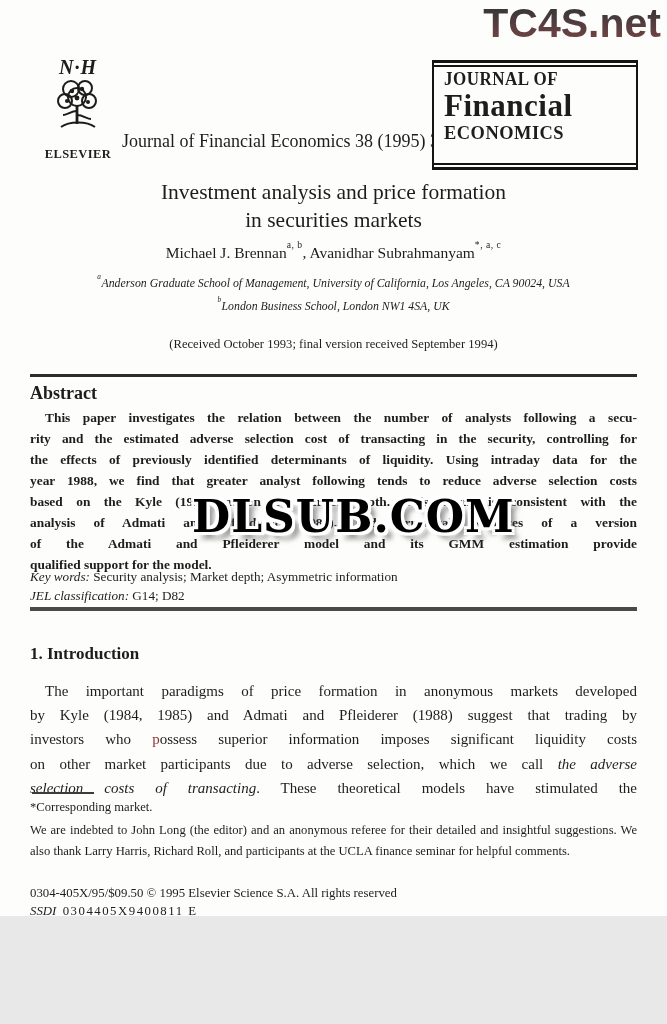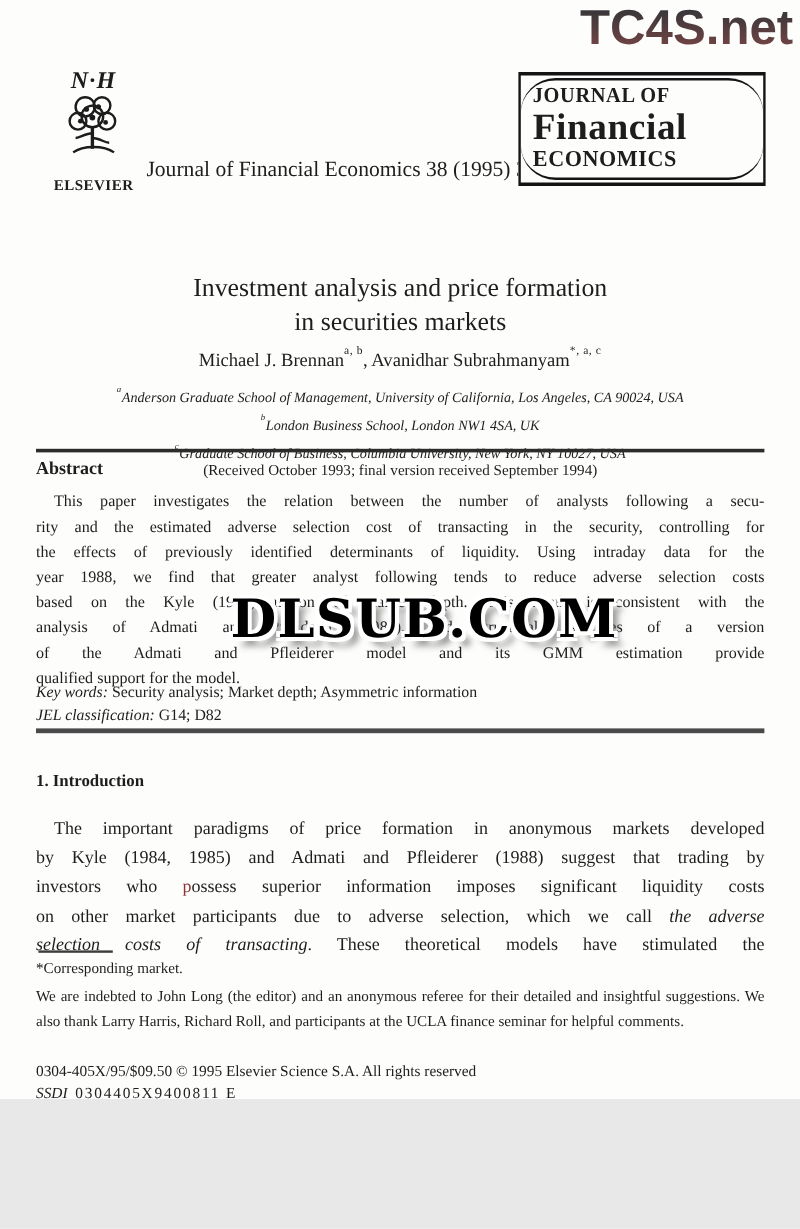--- a/index.html
+++ b/index.html
@@ -7,21 +7,21 @@
     position: relative;
     width: 667px; height: 916px;
     margin: 0 auto;
     background: #fdfdfb;
     font-family: "Liberation Serif", "DejaVu Serif", serif;
     color: #1d1d1d;
     overflow: hidden;
   }
   .abs { position: absolute; }
   .col { left: 30px; width: 607px; }
-  .center { text-align: center; margin-top: 48px; }
+  .center { text-align: center; }
   .jline { text-align: justify; text-align-last: justify; }
   .jline.last { text-align-last: left; }
   .indent { text-indent: 15px; }
   sup.s { font-size: 62%; position: relative; top: -0.45em; letter-spacing: 0.5px; }
   .it { font-style: italic; }
 
   
   .wm-top {
     top: 0px; right: 6px;
     font-family: "Liberation Sans", "DejaVu Sans", sans-serif;
@@ -41,40 +41,39 @@
 
   
   .jfe-box {
     left: 432px; top: 60px; width: 202px;
     border-top: 3px solid #141414; border-bottom: 3px solid #141414;
     border-left: 2px solid #141414; border-right: 2px solid #141414;
     padding: 2px 0; background: #fdfdfb;
   }
   .jfe-inner {
     border-top: 2px solid #141414; border-bottom: 2px solid #141414;
-    padding: 3px 10px 4px;
-    border-radius: 29px;
+    padding: 3px 10px 19px;
   }
   .jfe-l1 { font-size: 17px; font-weight: bold; letter-spacing: 0.5px; transform: scaleY(1.05); transform-origin: left; }
   .jfe-l2 { font-size: 31px; font-weight: bold; line-height: 32px; letter-spacing: 0.5px; }
   .jfe-l3 { font-size: 19px; font-weight: bold; letter-spacing: 0.5px; transform: scaleX(0.97); transform-origin: left; }
 
   .title { top: 178px; font-size: 21.5px; line-height: 28px; }
   .authors { top: 243px; font-size: 15.5px; }
   .affils { top: 270px; font-size: 11.8px; line-height: 19.5px; font-style: italic; }
   .received { top: 337px; font-size: 12.6px; }
 
   .rule1 { top: 374px; height: 2.5px; background: #2c2c2c; }
-  .abs-head { top: 383px; font-size: 15px; font-weight: bold; }
-  .abstract { top: 407px; font-size: 13.4px; line-height: 21px; }
+  .abs-head { top: 383px; font-size: 18px; font-weight: bold; }
+  .abstract { top: 407px; font-size: 13.4px; line-height: 21px; font-weight: bold; }
   .kw  { top: 569px; font-size: 13.2px; }
   .jel { top: 588px; font-size: 13.2px; }
   .rule2 { top: 607px; height: 3.5px; background: #4a4a4a; }
 
-  .intro-head { top: 644px; font-size: 14px; font-weight: bold; }
+  .intro-head { top: 644px; font-size: 17px; font-weight: bold; }
   .intro { top: 679px; font-size: 15px; line-height: 24.2px; }
   .artifact-p { color: #8a3434; }
 
   .fnrule { top: 792px; left: 32px; width: 62px; height: 2px; background: #3c3c3c; }
   .fn-corr { top: 800px; font-size: 12.6px; }
   .fn-ack  { top: 820px; font-size: 12.6px; line-height: 20.8px; text-align: justify; }
   .imprint1 { top: 886px; font-size: 12.8px; }
   .imprint2 { top: 904px; font-size: 12.8px; }
   .ssdi-digits { letter-spacing: 1.5px; }
 
@@ -150,21 +149,20 @@
   <div class="abs col center title">
     <div>Investment analysis and price formation</div>
     <div>in securities markets</div>
   </div>
 
   <div class="abs col center authors"><span>Michael J. Brennan</span><sup class="s">a, b</sup><span>, </span><span>Avanidhar Subrahmanyam</span><sup class="s">*, a, c</sup></div>
 
   <div class="abs col center affils">
     <div><sup class="s">a</sup><span>Anderson Graduate School of Management, University of California, Los Angeles, CA 90024, USA</span></div>
     <div><sup class="s">b</sup><span>London Business School, London NW1 4SA, UK</span></div>
-    <div><sup class="s">c</sup><span>Graduate School of Business, Columbia University, New York, NY 10027, USA</span></div>
   </div>
 
   <div class="abs col center received">(Received October 1993; final version received September 1994)</div>
 
   <div class="abs col rule1"></div>
 
   <div class="abs col abs-head">Abstract</div>
   <div class="abs col abstract">
     <div class="jline indent">This paper investigates the relation between the number of analysts following a secu-</div>
     <div class="jline">rity and the estimated adverse selection cost of transacting in the security, controlling for</div>

